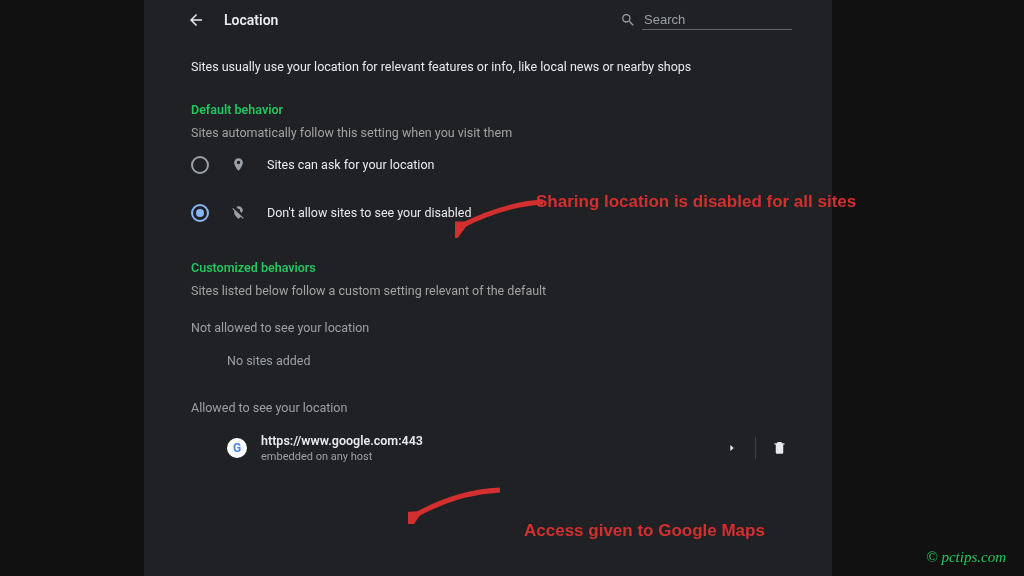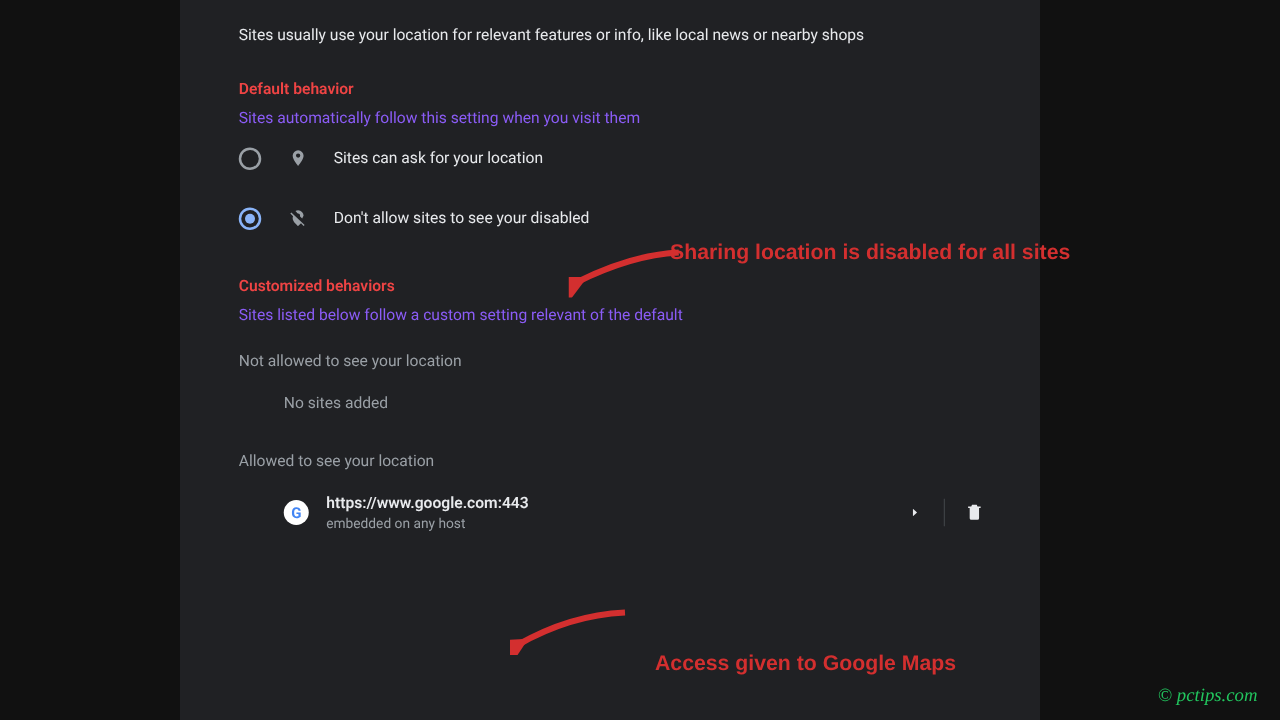--- a/index.html
+++ b/index.html
@@ -7,22 +7,22 @@
   .panel { position: absolute; left: 144px; top: 0; width: 688px; height: 576px; background: #202124; }
   .topbar { display: flex; align-items: center; padding: 8px 40px 6px 40px; }
   .back { width: 24px; height: 24px; display: flex; align-items: center; justify-content: center; color: #e8eaed; cursor: pointer; }
   .title { font-size: 14px; font-weight: 600; margin-left: 16px; color: #e8eaed; }
   .search-wrap { margin-left: auto; display: flex; align-items: flex-end; }
   .search-icon { width: 16px; height: 16px; color: #9aa0a6; margin-right: 6px; margin-bottom: 2px; }
   .search-input { background: transparent; border: none; border-bottom: 1px solid #5f6368; color: #e8eaed; font-size: 13px; padding: 2px 2px; width: 150px; outline: none; }
   .search-input::placeholder { color: #9aa0a6; }
   .content { padding: 6px 40px 0 47px; }
   .intro { font-size: 12.5px; color: #e8eaed; margin: 14px 0 26px 0; line-height: 1.4; }
-  .section-h { font-size: 12.5px; color: #ef4444; font-weight: 600; margin-bottom: 8px; }
-  .section-p { font-size: 12.5px; color: #8b5cf6; margin-bottom: 16px; }
+  .section-h { font-size: 12.5px; color: #22c55e; font-weight: 600; margin-bottom: 8px; }
+  .section-p { font-size: 12.5px; color: #a3a3a3; margin-bottom: 16px; }
   .radiogroup { display: flex; flex-direction: column; gap: 30px; margin-bottom: 38px; }
   .radiorow { display: flex; align-items: center; gap: 20px; cursor: pointer; }
   .radio { width: 18px; height: 18px; border-radius: 50%; border: 2px solid #9aa0a6; display: flex; align-items: center; justify-content: center; flex: none; }
   .radio.selected { border-color: #8ab4f8; }
   .radio.selected::after { content: ""; width: 8px; height: 8px; border-radius: 50%; background: #8ab4f8; }
   .row-icon { width: 18px; height: 18px; color: #9aa0a6; flex: none; display: flex; align-items: center; justify-content: center; }
   .row-label { font-size: 12.5px; color: #e8eaed; }
   .sub-h { font-size: 12.5px; color: #9aa0a6; margin: 22px 0 18px 0; }
   .empty { font-size: 12.5px; color: #9aa0a6; padding-left: 36px; margin-bottom: 32px; }
   .site-row { display: flex; align-items: center; padding-left: 36px; margin-top: 14px; }
@@ -36,20 +36,34 @@
   .trash { width: 26px; height: 26px; display: flex; align-items: center; justify-content: center; color: #e8eaed; cursor: pointer; }
   
   .anno { position: absolute; pointer-events: none; font-family: "Segoe UI", Arial, sans-serif; font-weight: 600; font-size: 17px; color: #d32f2f; }
   .arrow { position: absolute; pointer-events: none; }
   .watermark { position: absolute; right: 18px; bottom: 10px; color: #22c55e; font-size: 15px; font-style: italic; font-family: Georgia, serif; }
 </style>
 </head>
 <body>
 
 <div class="panel">
+  <div class="topbar">
+    <div class="back">
+      <svg viewBox="0 0 24 24" width="18" height="18" fill="currentColor">
+          <path d="M20 11H7.8l5.6-5.6L12 4l-8 8 8 8 1.4-1.4L7.8 13H20z"></path>
+        </svg>
+    </div>
+    <div class="title">Location</div>
+    <div class="search-wrap">
+      <svg class="search-icon" viewBox="0 0 24 24" fill="currentColor">
+          <path d="M15.5 14h-.8l-.3-.3a6.5 6.5 0 10-.7.7l.3.3v.8l5 5 1.5-1.5-5-5zm-6 0a4.5 4.5 0 110-9 4.5 4.5 0 010 9z"></path>
+        </svg>
+      <input class="search-input" placeholder="Search" style="">
+    </div>
+  </div>
 
   <div class="content">
     <p class="intro">Sites usually use your location for relevant features or info, like local news or nearby shops</p>
 
     <div class="section-h">Default behavior</div>
     <div class="section-p">Sites automatically follow this setting when you visit them</div>
 
     <div class="radiogroup">
       <div class="radiorow">
         <div class="radio"></div>

